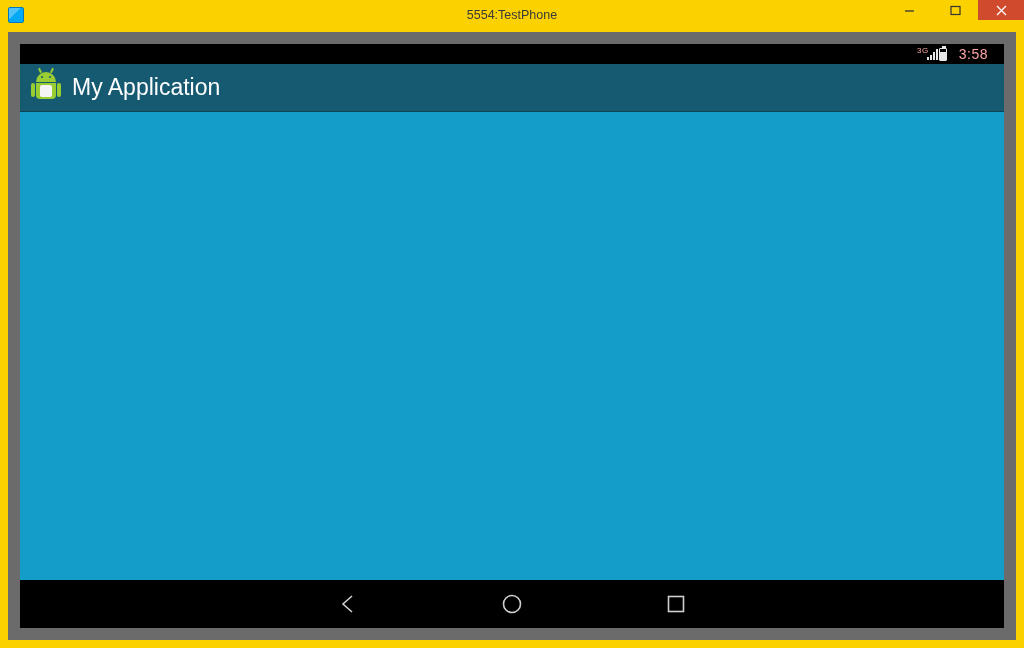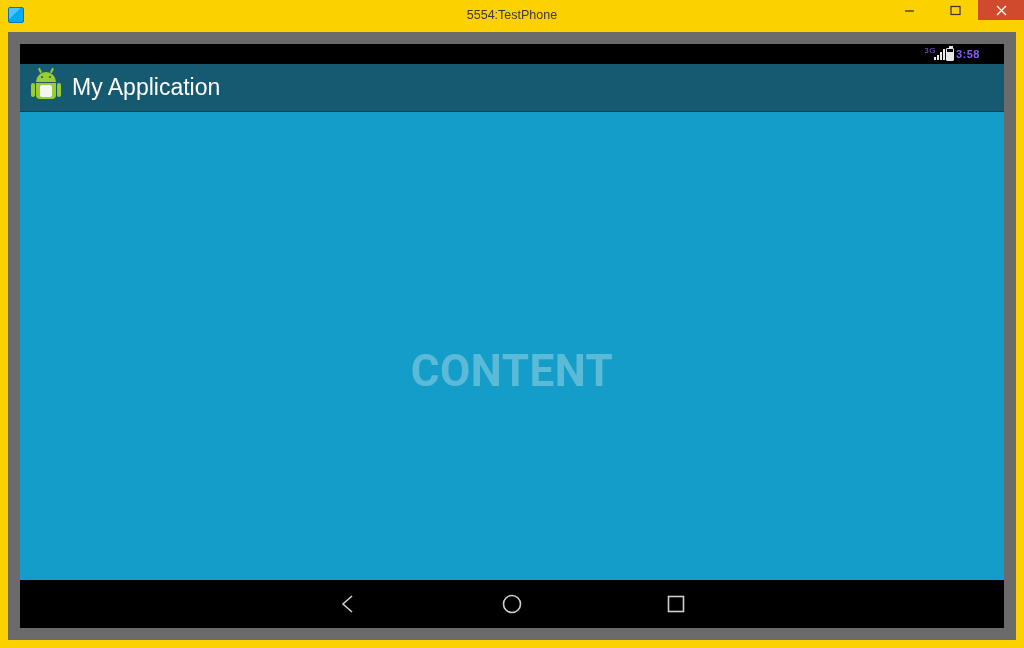--- a/index.html
+++ b/index.html
@@ -49,21 +49,21 @@
     }
 
     .device {
       flex:1; background:#000; display:flex;
       flex-direction:column;
     }
 
     .statusbar {
       height:20px; display:flex; align-items:center;
       justify-content:flex-end; gap:0;
-      padding:0 24px; color:#8b5cf6; font-size:12px;
+      padding:0 16px; color:#fca5a5; font-size:12px;
       font-family:Arial,sans-serif;
     }
     .statusbar .net-label { font-size:8px; letter-spacing:0.5px; line-height:1; margin-right:-2px; align-self:flex-start; margin-top:3px;}
     .sig-icon { width:12px; height:12px; position:relative; }
     .sig-icon span {
       position:absolute; bottom:0; width:2px; background:#e8e8e8;
     }
     .sig-icon .b1{height:3px;left:0}
     .sig-icon .b2{height:5px;left:3px}
     .sig-icon .b3{height:8px;left:6px}
@@ -71,21 +71,21 @@
     .bat-icon {
       width:8px; height:13px;
       border:1px solid #e8e8e8; border-radius:1px;
       position:relative; display:flex; align-items:flex-end;
     }
     .bat-icon::before{
       content:""; position:absolute; top:-3px; left:2px;
       width:4px; height:2px; background:#e8e8e8;
     }
     .bat-icon .fill{ width:100%; height:65%; background:#e8e8e8; }
-    .clock { font-size:11px; margin-left:2px; letter-spacing:0.5px;font-weight:bold; }
+    .clock { font-size:14px; margin-left:12px; letter-spacing:0.5px; }
 
     .actionbar {
       height:48px; background:#165a71;
       display:flex; align-items:center; gap:12px; padding:0 12px;
       color:#fff; font-size:23px; font-weight:400;
       border-bottom:1px solid #0f4254;
     }
     .android-icon {
       width:28px; height:32px; position:relative;
     }
@@ -193,21 +193,20 @@
             <div class="arm r"></div>
           <div class="torso"></div>
           <div class="box"></div>
         </div>
         <span>My Application</span>
       </div>
 
       <div class="content">
         <div class="dummy">
           <br>
-          <span>CONTENT</span>
         </div>
       </div>
 
       <div class="navbar">
         <div class="nav-btn nav-back">
           <svg viewBox="0 0 24 24">
               <path d="M16 4 L7 12 L16 20"></path>
             </svg>
         </div>
         <div class="nav-btn nav-home">

